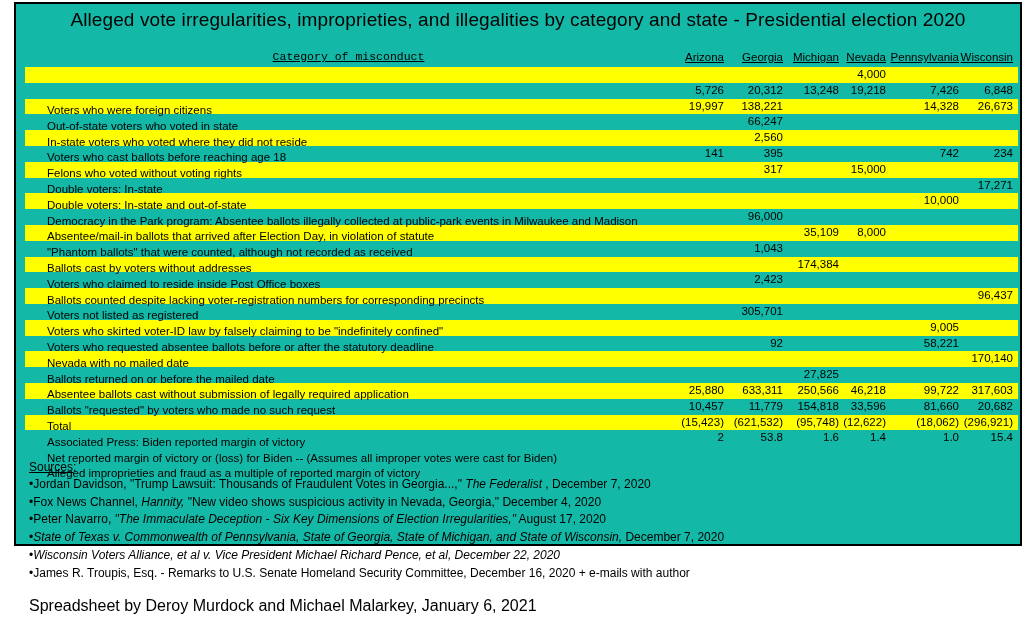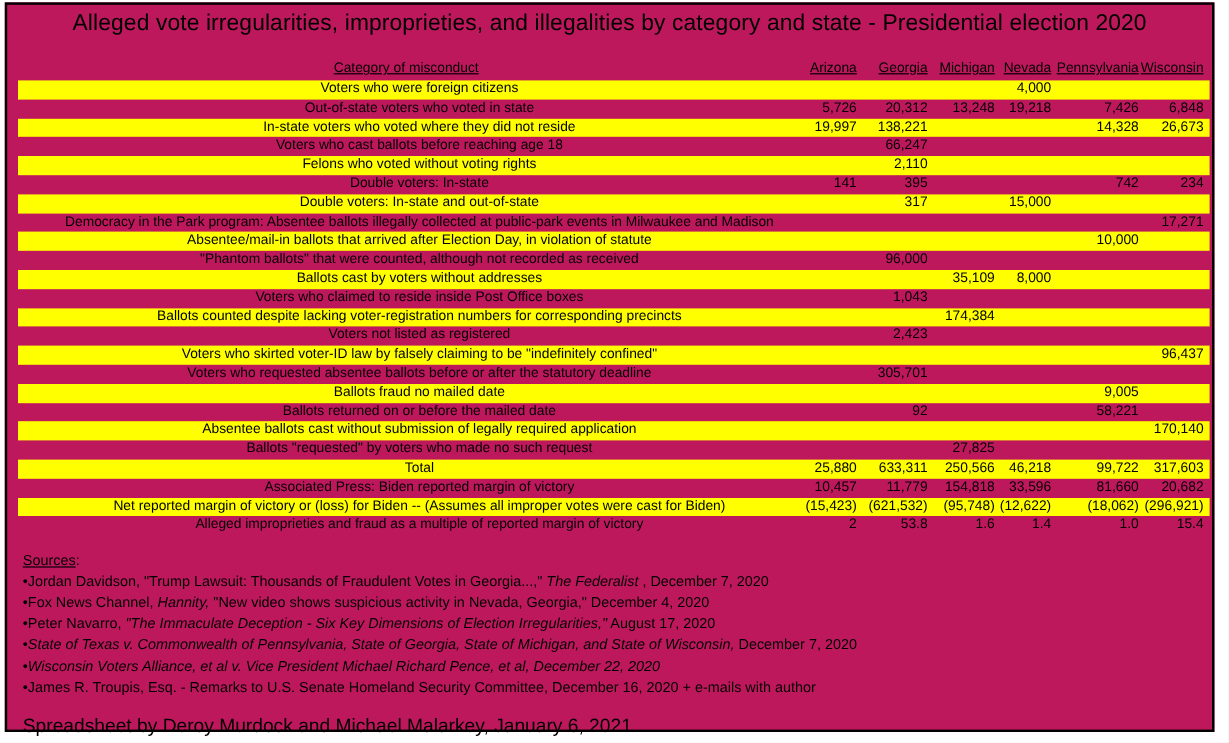--- a/index.html
+++ b/index.html
@@ -1,32 +1,32 @@
 <!DOCTYPE html>
 <html><head>
 <meta charset="utf-8">
 <style>
   * { margin:0; padding:0; box-sizing:border-box; }
   html,body { width:1024px; height:619px; background:#ffffff; color:#000;
               font-family:"Liberation Sans", sans-serif; position:relative; overflow:hidden; }
-  .frame { position:absolute; left:4px; top:2px; width:1008px; height:608px;
-           border:2px solid #000; background:#be185d; }
+  .frame { position:absolute; left:14px; top:2px; width:1008px; height:544px;
+           border:2px solid #000; background:#14b8a6; }
   .title { position:absolute; top:5px; left:0; width:100%; text-align:center;
            font-size:19px; letter-spacing:0.1px; white-space:nowrap; }
   .hdr-row, .row { display:grid; grid-template-columns:1fr 52px 59px 56px 47px 73px 54px;
                    padding-right:5px; white-space:nowrap; }
   .hdr-row { position:absolute; top:45px; left:9px; width:993px; height:17px;
              line-height:16px; font-size:11.5px; }
-  .hdr-cat { text-align:center; }
+  .hdr-cat { text-align:center;font-family:Liberation Mono, monospace; }
   .hdr-state { text-align:right; }
   .u { text-decoration:underline; }
   .rows { position:absolute; top:63px; left:9px; width:993px; }
   .row { height:15.8px; line-height:15.8px; font-size:11.5px; }
   .row.hl { background:#FFFF00; }
-  .cell-label { text-align:center; padding-left:22px; overflow:visible; }
+  .cell-label { text-align:left; padding-left:22px; overflow:visible;margin-top:36px; }
   .cell-num { text-align:right; }
   .sources { position:absolute; left:13px; top:455px; font-size:12px; }
   .sources-heading { line-height:16px; margin-bottom:1px; }
   .source-line { line-height:17.7px; white-space:nowrap; }
   .it { font-style:italic;margin-top:42px; }
   .footer { position:absolute; left:13px; top:593px; font-size:16px; }
 </style>
 </head>
 <body>
 
@@ -77,21 +77,21 @@
         <div class="cell-num"></div>
         <div class="cell-num">66,247</div>
         <div class="cell-num"></div>
         <div class="cell-num"></div>
         <div class="cell-num"></div>
         <div class="cell-num"></div>
       </div>
       <div class="row hl">
         <div class="cell-label">Felons who voted without voting rights</div>
         <div class="cell-num"></div>
-        <div class="cell-num">2,110</div>
+        <div class="cell-num">2,560</div>
         <div class="cell-num"></div>
         <div class="cell-num"></div>
         <div class="cell-num"></div>
         <div class="cell-num"></div>
       </div>
       <div class="row">
         <div class="cell-label">Double voters: In-state</div>
         <div class="cell-num">141</div>
         <div class="cell-num">395</div>
         <div class="cell-num"></div>
@@ -183,21 +183,21 @@
       <div class="row">
         <div class="cell-label">Voters who requested absentee ballots before or after the statutory deadline</div>
         <div class="cell-num"></div>
         <div class="cell-num">305,701</div>
         <div class="cell-num"></div>
         <div class="cell-num"></div>
         <div class="cell-num"></div>
         <div class="cell-num"></div>
       </div>
       <div class="row hl">
-        <div class="cell-label">Ballots fraud no mailed date</div>
+        <div class="cell-label">Nevada with no mailed date</div>
         <div class="cell-num"></div>
         <div class="cell-num"></div>
         <div class="cell-num"></div>
         <div class="cell-num"></div>
         <div class="cell-num">9,005</div>
         <div class="cell-num"></div>
       </div>
       <div class="row">
         <div class="cell-label">Ballots returned on or before the mailed date</div>
         <div class="cell-num"></div>

